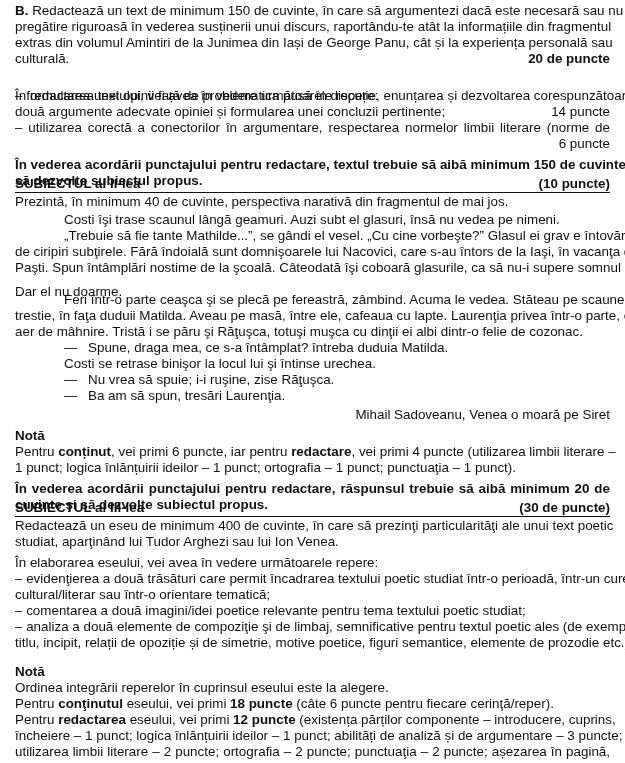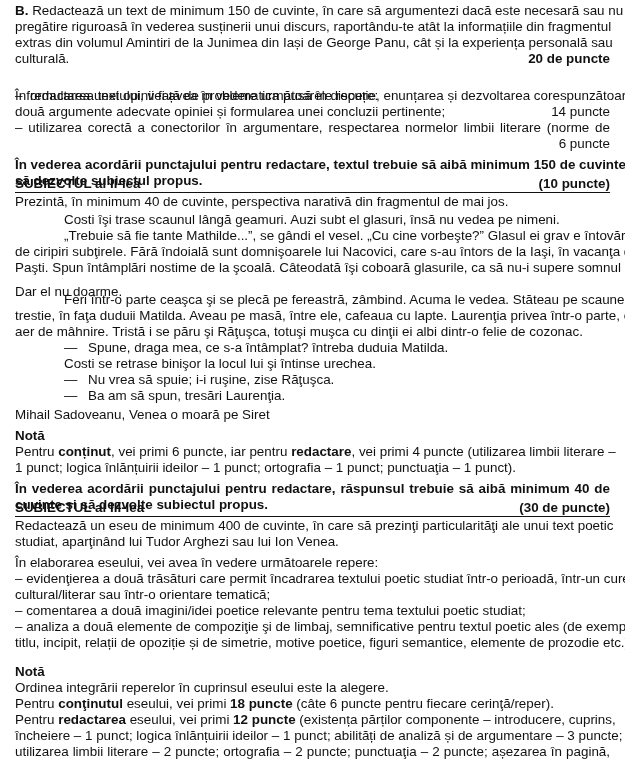--- a/index.html
+++ b/index.html
@@ -59,27 +59,27 @@
     <div class="ln" style="top:284px">Dar el nu doarme.</div>
     <div class="ln ind1 just" style="top:292px">Feri într-o parte ceaşca şi se plecă pe fereastră, zâmbind. Acuma le vedea. Stăteau pe scaune de</div>
     <div class="ln just" style="top:308px">trestie, în faţa duduii Matilda. Aveau pe masă, între ele, cafeaua cu lapte. Laurenţia privea într-o parte, c-un</div>
     <div class="ln" style="top:324px">aer de mâhnire. Tristă i se păru şi Răţuşca, totuşi muşca cu dinţii ei albi dintr-o felie de cozonac.</div>
 
     <div class="ln ind1" style="top:340px"><span class="dash">—</span><span>Spune, draga mea, ce s-a întâmplat? întreba duduia Matilda.</span></div>
     <div class="ln ind1" style="top:356px">Costi se retrase binişor la locul lui şi întinse urechea.</div>
     <div class="ln ind1" style="top:372px"><span class="dash">—</span><span>Nu vrea să spuie; i-i ruşine, zise Răţuşca.</span></div>
     <div class="ln ind1" style="top:388px"><span class="dash">—</span><span>Ba am să spun, tresări Laurenţia.</span></div>
 
-    <div class="ln" style="top:407px; "><span>Mihail Sadoveanu, </span><span class="i">Venea o moară pe Siret</span></div>
+    <div class="ln" style="top:407px; text-align:right"><span>Mihail Sadoveanu, </span><span class="i">Venea o moară pe Siret</span></div>
 
     <div class="ln b" style="top:428px">Notă</div>
     <div class="ln" style="top:444px"><span>Pentru </span><span class="b">conținut</span><span>, vei primi 6 puncte, iar pentru </span><span class="b">redactare</span><span>, vei primi 4 puncte (utilizarea limbii literare –</span></div>
     <div class="ln" style="top:460px">1 punct; logica înlănțuirii ideilor – 1 punct; ortografia – 1 punct; punctuaţia – 1 punct).</div>
 
-    <div class="ln just b" style="top:481px">În vederea acordării punctajului pentru redactare, răspunsul trebuie să aibă minimum 40 de</div>
+    <div class="ln just b" style="top:481px">În vederea acordării punctajului pentru redactare, răspunsul trebuie să aibă minimum 20 de</div>
     <div class="ln b" style="top:497px">cuvinte şi să dezvolte subiectul propus.</div>
   </div>
 
   <div>
     <div class="hdr" style="top:500px">
       <span>SUBIECTUL al III-lea</span>
       <span class="r">(30 de puncte)</span>
     </div>
     <div class="ln just" style="top:518px"><span>Redactează un eseu de minimum 400 de cuvinte, în care să prezinţi </span><span class="i">particularităţi ale unui text poetic</span></div>
     <div class="ln" style="top:534px"><span class="i">studiat</span><span>, aparţinând lui Tudor Arghezi sau lui Ion Venea.</span></div>

